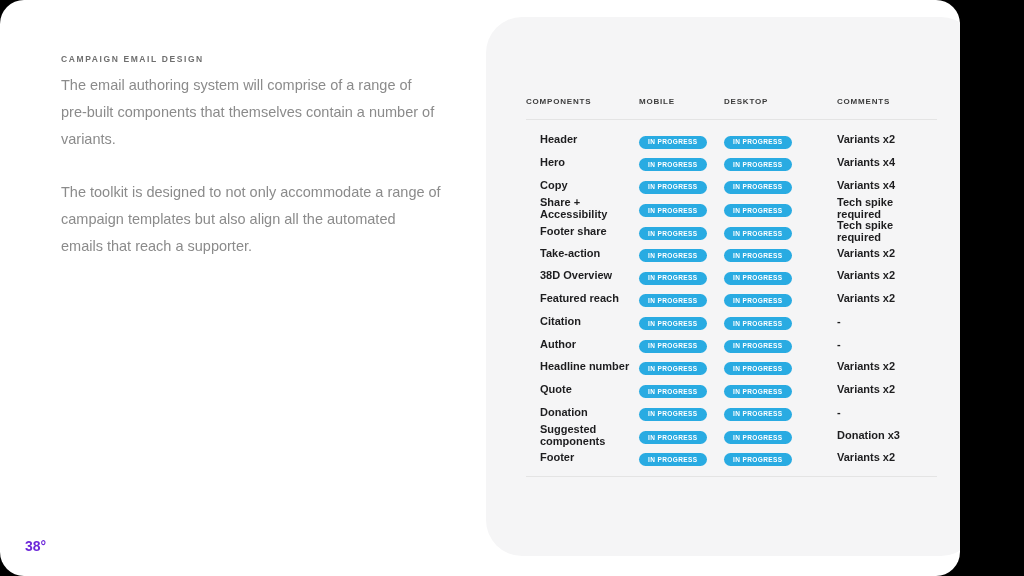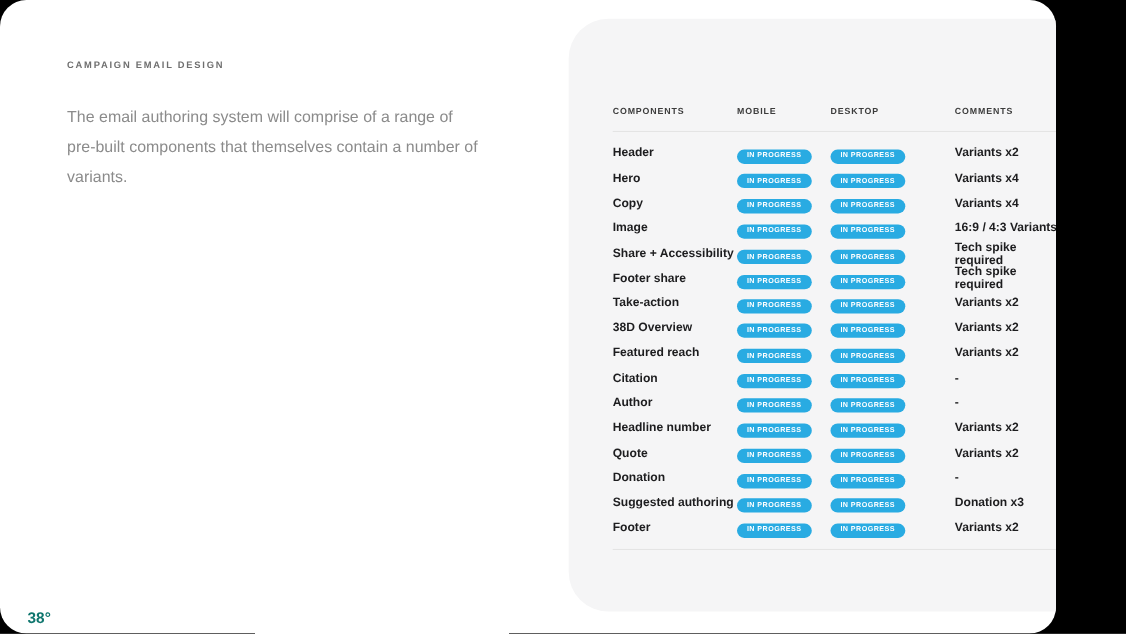--- a/index.html
+++ b/index.html
@@ -3,46 +3,47 @@
 <meta charset="utf-8">
 <style>
   html,body{margin:0;padding:0;background:#000;}
   body{font-family:"Liberation Sans","DejaVu Sans",sans-serif;-webkit-font-smoothing:antialiased;}
   .page{position:relative;width:960px;height:576px;background:#ffffff;border-radius:24px;overflow:hidden;}
 
   
   .left-col{position:absolute;left:61px;top:54px;width:380px;}
   .eyebrow{font-size:8.5px;font-weight:bold;letter-spacing:1.6px;color:#6f6f6f;text-transform:uppercase;}
   .title{margin-top:16px;font-size:30px;font-weight:bold;color:#1d1d1f;letter-spacing:-0.3px;}
-  .intro{margin-top:30px;font-size:14.5px;line-height:27px;color:#8b8b8b;}
+  .intro{margin-top:8px;font-size:14.5px;line-height:27px;color:#8b8b8b;}
   .bullet-list{margin:26px 0 0 0;padding:0 0 0 20px;color:#8b8b8b;}
   .bullet-list li{font-size:14.5px;line-height:20.6px;margin-bottom:1px;color:#7f7f7f;}
   .outro{margin-top:26px;font-size:14.5px;line-height:27px;color:#8b8b8b;}
-  .logo{position:absolute;left:25px;top:553px;font-size:14px;font-weight:bold;color:#0f766e;}
+  .logo{position:absolute;left:25px;top:538px;font-size:14px;font-weight:bold;color:#6d28d9;}
 
   
-  .card{position:absolute;left:517px;top:17px;width:491px;height:539px;background:#f5f5f6;border-radius:36px;box-sizing:border-box;padding:80px 40px 0 40px;}
+  .card{position:absolute;left:486px;top:17px;width:491px;height:539px;background:#f5f5f6;border-radius:36px;box-sizing:border-box;padding:80px 40px 0 40px;}
   .tbl-grid{display:grid;grid-template-columns:113px 85px 113px 1fr;align-items:center;}
   .tbl-header .col-label{font-size:8px;font-weight:bold;letter-spacing:0.8px;color:#3c3c3c;text-transform:uppercase;}
   .tbl-divider{height:1px;background:#e4e4e4;margin-top:13px;border:none;}
   .tbl-body{margin-top:5px;}
   .tbl-row{height:22.7px;}
-  .cell-component{font-size:11px;font-weight:bold;color:#1d1d1f;}
+  .cell-component{font-size:11px;font-weight:bold;color:#1d1d1f;margin-left:14px;}
   .cell-comment{font-size:11px;font-weight:bold;color:#1d1d1f;}
   .badge{display:inline-block;background:var(--badge,#29ABE2);color:#ffffff;font-size:6.5px;font-weight:bold;letter-spacing:0.4px;line-height:1;padding:3.5px 9px 3px 9px;border-radius:8px;text-transform:uppercase;white-space:nowrap;}
   .tbl-bottom-divider{height:1px;background:#e4e4e4;margin-top:8px;border:none;}
 </style>
 </head>
 <body>
 
 <div class="page">
 
   <div class="left-col">
     <div class="eyebrow">CAMPAIGN EMAIL DESIGN</div>
     <div class="intro">The email authoring system will comprise of a range of pre-built components that themselves contain a number of variants.</div>
+    <div class="outro">The toolkit is designed to not only accommodate a range of campaign templates but also align all the automated emails that reach a supporter.</div>
   </div>
 
   <div class="logo">38°</div>
 
   <div class="card">
     <div class="tbl-grid tbl-header">
       <div class="col-label">COMPONENTS</div>
       <div class="col-label">MOBILE</div>
       <div class="col-label">DESKTOP</div>
       <div class="col-label">COMMENTS</div>
@@ -59,26 +60,20 @@
     <div class="cell-component">Hero</div>
     <div><span class="badge">IN PROGRESS</span></div>
     <div><span class="badge">IN PROGRESS</span></div>
     <div class="cell-comment">Variants x4</div>
   </div>
         <div class="tbl-grid tbl-row">
     <div class="cell-component">Copy</div>
     <div><span class="badge">IN PROGRESS</span></div>
     <div><span class="badge">IN PROGRESS</span></div>
     <div class="cell-comment">Variants x4</div>
-  </div>
-        <div class="tbl-grid tbl-row">
-    <div class="cell-component">Image</div>
-    <div><span class="badge">IN PROGRESS</span></div>
-    <div><span class="badge">IN PROGRESS</span></div>
-    <div class="cell-comment">16:9 / 4:3 Variants</div>
   </div>
         <div class="tbl-grid tbl-row">
     <div class="cell-component">Share + Accessibility</div>
     <div><span class="badge">IN PROGRESS</span></div>
     <div><span class="badge">IN PROGRESS</span></div>
     <div class="cell-comment">Tech spike required</div>
   </div>
         <div class="tbl-grid tbl-row">
     <div class="cell-component">Footer share</div>
     <div><span class="badge">IN PROGRESS</span></div>
@@ -127,21 +122,21 @@
     <div><span class="badge">IN PROGRESS</span></div>
     <div class="cell-comment">Variants x2</div>
   </div>
         <div class="tbl-grid tbl-row">
     <div class="cell-component">Donation</div>
     <div><span class="badge">IN PROGRESS</span></div>
     <div><span class="badge">IN PROGRESS</span></div>
     <div class="cell-comment">-</div>
   </div>
         <div class="tbl-grid tbl-row">
-    <div class="cell-component">Suggested authoring</div>
+    <div class="cell-component">Suggested components</div>
     <div><span class="badge">IN PROGRESS</span></div>
     <div><span class="badge">IN PROGRESS</span></div>
     <div class="cell-comment">Donation x3</div>
   </div>
         <div class="tbl-grid tbl-row">
     <div class="cell-component">Footer</div>
     <div><span class="badge">IN PROGRESS</span></div>
     <div><span class="badge">IN PROGRESS</span></div>
     <div class="cell-comment">Variants x2</div>
   </div>

